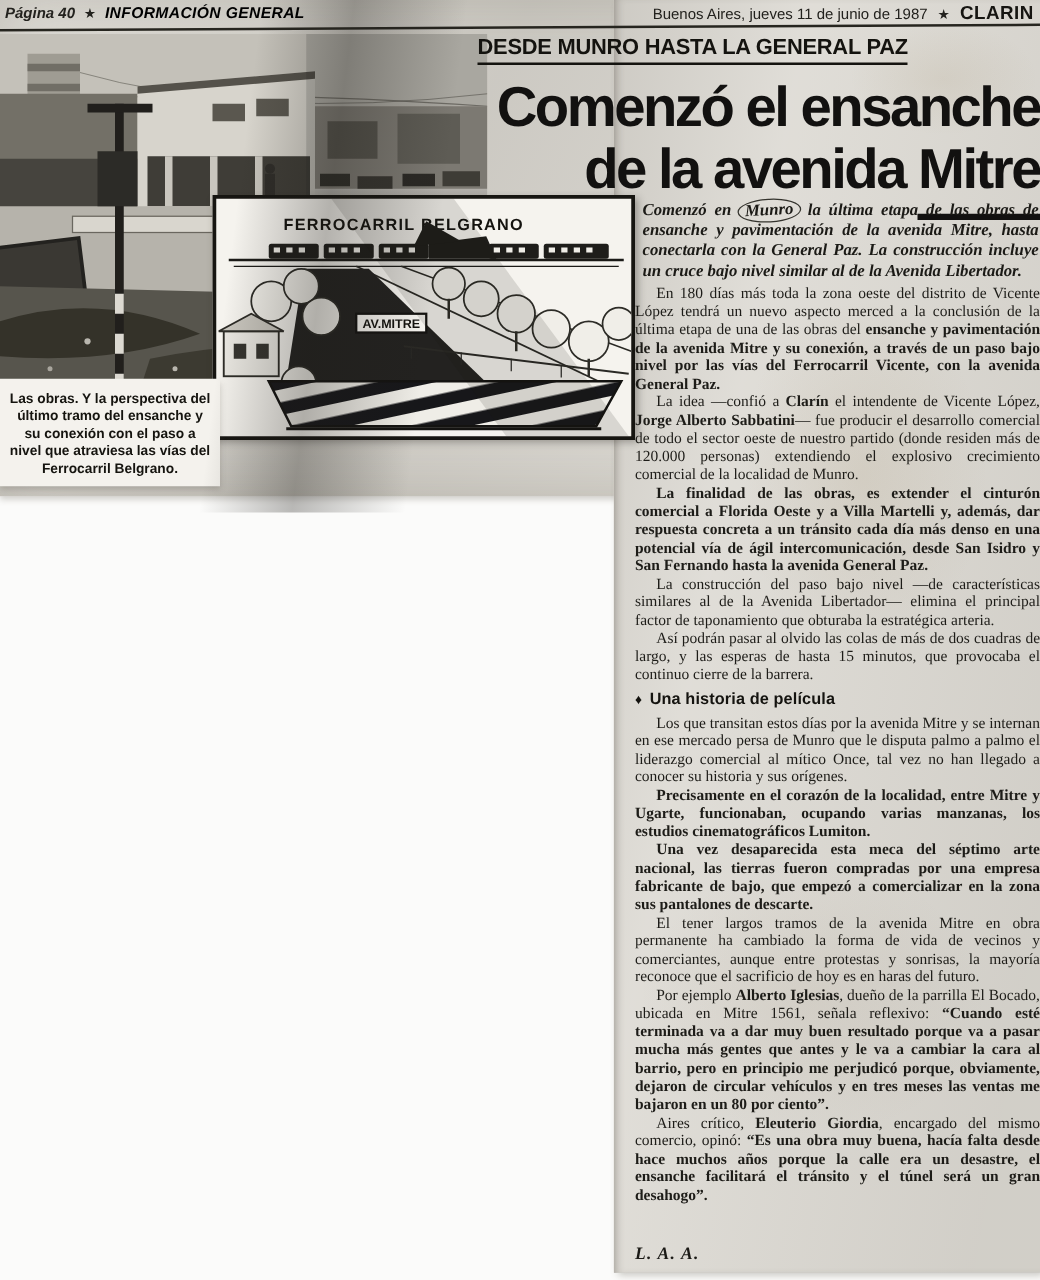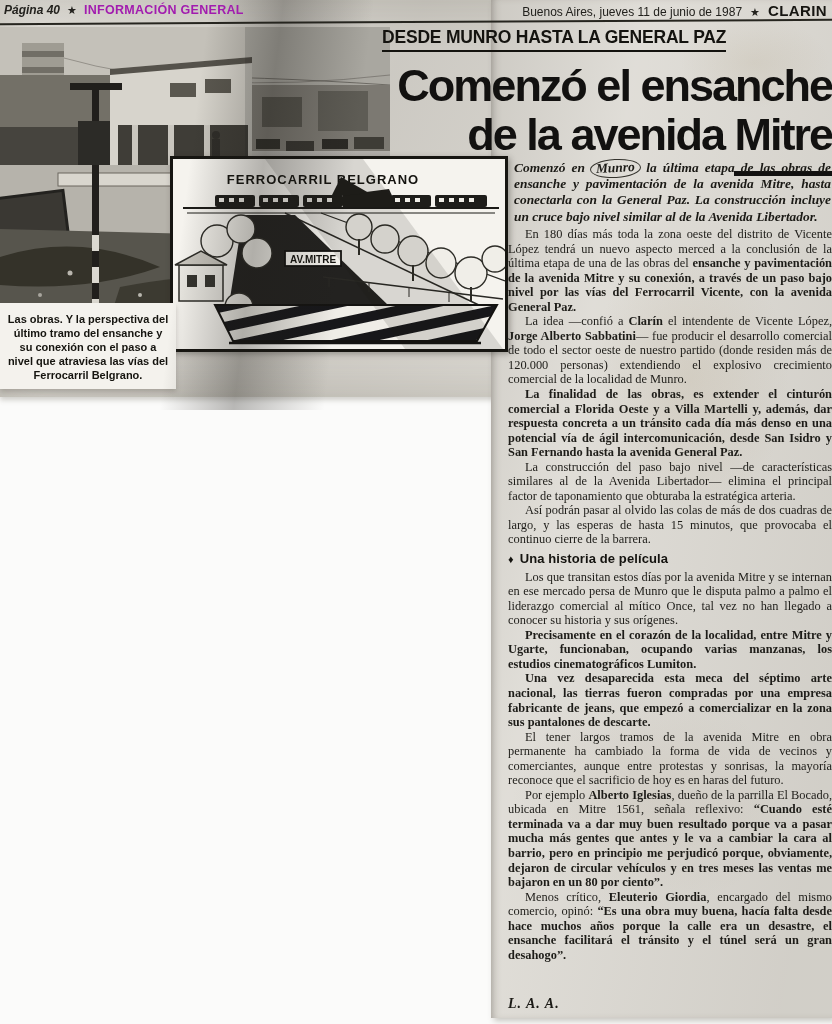--- a/index.html
+++ b/index.html
@@ -32,21 +32,21 @@
   .stain.s3{left:680px;top:18px;width:150px;height:90px;background:radial-gradient(closest-side,rgba(155,135,95,.12),transparent);}
   .fold-shadow{
     position:absolute;left:185px;top:-10px;width:165px;height:420px;z-index:4;pointer-events:none;
     background:linear-gradient(to right, rgba(30,28,24,0), rgba(30,28,24,.30) 45%, rgba(30,28,24,0));
     transform:skewX(-7deg);
   }
   
   .hdr-left{position:absolute;left:4px;top:3px;z-index:6;display:flex;align-items:baseline;gap:7px;}
   .hdr-page{font-style:italic;font-size:12px;font-weight:700;color:#23221e;}
   .hdr-star{font-size:11px;color:#23221e;}
-  .hdr-section{font-size:12.5px;font-weight:700;letter-spacing:.3px;color:#a21caf;}
+  .hdr-section{font-size:12.5px;font-weight:700;font-style:italic;letter-spacing:.3px;color:#000000;}
   .hdr-right{position:absolute;right:5px;top:2px;z-index:6;display:flex;align-items:baseline;gap:8px;}
   .hdr-date{font-size:12px;color:#22211d;}
   .hdr-brand{font-size:15px;font-weight:700;letter-spacing:.4px;color:#161511;}
   .hdr-rule{position:absolute;left:0;top:21px;width:832px;height:2px;background:#26251f;z-index:6;transform:rotate(-.3deg);}
   
   .photo{position:absolute;left:0;top:27px;width:390px;height:291px;z-index:1;overflow:hidden;}
   
   .diagram{
     position:absolute;left:170px;top:156px;width:338px;height:196px;z-index:2;
     background:#f5f3ee;border:3px solid #161511;box-sizing:border-box;
@@ -280,19 +280,19 @@
 
 <div class="article">
     <p><span>En 180 días más toda la zona oeste del distrito de Vicente López tendrá un nuevo aspecto merced a la conclusión de la última etapa de una de las obras del </span><span class="b">ensanche y pavimentación de la avenida Mitre y su conexión, a través de un paso bajo nivel por las vías del Ferrocarril Vicente, con la avenida General Paz.</span></p>
     <p><span>La idea —confió a </span><span class="b">Clarín</span><span> el intendente de Vicente López, </span><span class="b">Jorge Alberto Sabbatini</span><span>— fue producir el desarrollo comercial de todo el sector oeste de nuestro partido (donde residen más de 120.000 personas) extendiendo el explosivo crecimiento comercial de la localidad de Munro.</span></p>
     <p><span class="b">La finalidad de las obras, es extender el cinturón comercial a Florida Oeste y a Villa Martelli y, además, dar respuesta concreta a un tránsito cada día más denso en una potencial vía de ágil intercomunicación, desde San Isidro y San Fernando hasta la avenida General Paz.</span></p>
     <p><span>La construcción del paso bajo nivel —de características similares al de la Avenida Libertador— elimina el principal factor de taponamiento que obturaba la estratégica arteria.</span></p>
     <p><span>Así podrán pasar al olvido las colas de más de dos cuadras de largo, y las esperas de hasta 15 minutos, que provocaba el continuo cierre de la barrera.</span></p>
     <div class="subhead"><span class="bullet">♦</span><span>Una historia de película</span></div>
     <p><span>Los que transitan estos días por la avenida Mitre y se internan en ese mercado persa de Munro que le disputa palmo a palmo el liderazgo comercial al mítico Once, tal vez no han llegado a conocer su historia y sus orígenes.</span></p>
     <p><span class="b">Precisamente en el corazón de la localidad, entre Mitre y Ugarte, funcionaban, ocupando varias manzanas, los estudios cinematográficos Lumiton.</span></p>
-    <p><span class="b">Una vez desaparecida esta meca del séptimo arte nacional, las tierras fueron compradas por una empresa fabricante de jeans, que empezó a comercializar en la zona sus pantalones de descarte.</span></p>
+    <p><span class="b">Una vez desaparecida esta meca del séptimo arte nacional, las tierras fueron compradas por una empresa fabricante de bajo, que empezó a comercializar en la zona sus pantalones de descarte.</span></p>
     <p><span>El tener largos tramos de la avenida Mitre en obra permanente ha cambiado la forma de vida de vecinos y comerciantes, aunque entre protestas y sonrisas, la mayoría reconoce que el sacrificio de hoy es en haras del futuro.</span></p>
     <p><span>Por ejemplo </span><span class="b">Alberto Iglesias</span><span>, dueño de la parrilla El Bocado, ubicada en Mitre 1561, señala reflexivo: </span><span class="b">“Cuando esté terminada va a dar muy buen resultado porque va a pasar mucha más gentes que antes y le va a cambiar la cara al barrio, pero en principio me perjudicó porque, obviamente, dejaron de circular vehículos y en tres meses las ventas me bajaron en un 80 por ciento”.</span></p>
-    <p><span>Menos crítico, </span><span class="b">Eleuterio Giordia</span><span>, encargado del mismo comercio, opinó: </span><span class="b">“Es una obra muy buena, hacía falta desde hace muchos años porque la calle era un desastre, el ensanche facilitará el tránsito y el túnel será un gran desahogo”.</span></p>
+    <p><span>Aires crítico, </span><span class="b">Eleuterio Giordia</span><span>, encargado del mismo comercio, opinó: </span><span class="b">“Es una obra muy buena, hacía falta desde hace muchos años porque la calle era un desastre, el ensanche facilitará el tránsito y el túnel será un gran desahogo”.</span></p>
   </div>
 
 <div class="signature">L. A. A.</div>
 
 </body></html>

